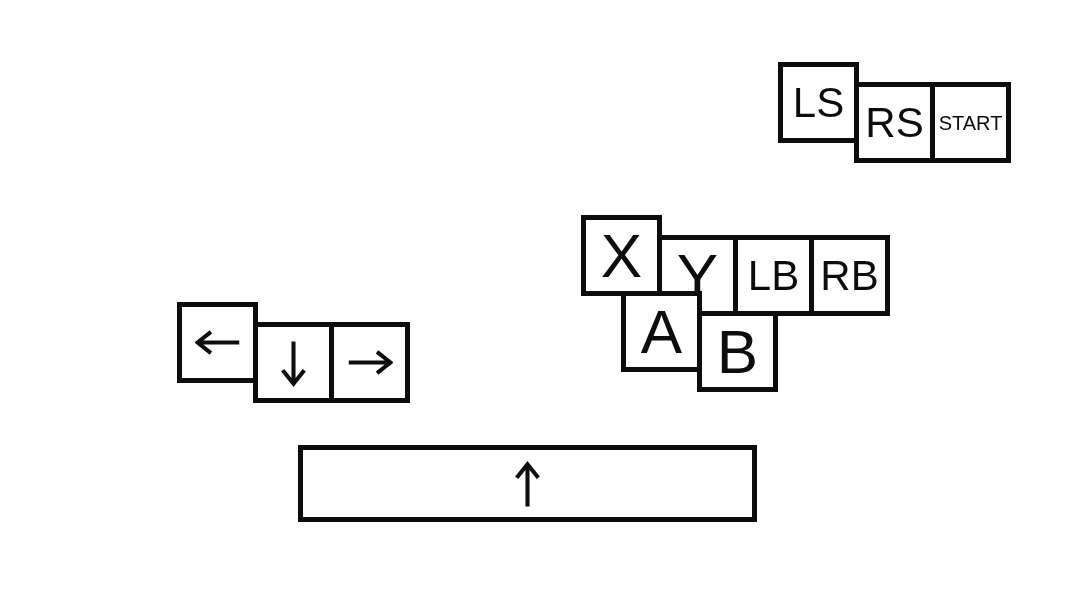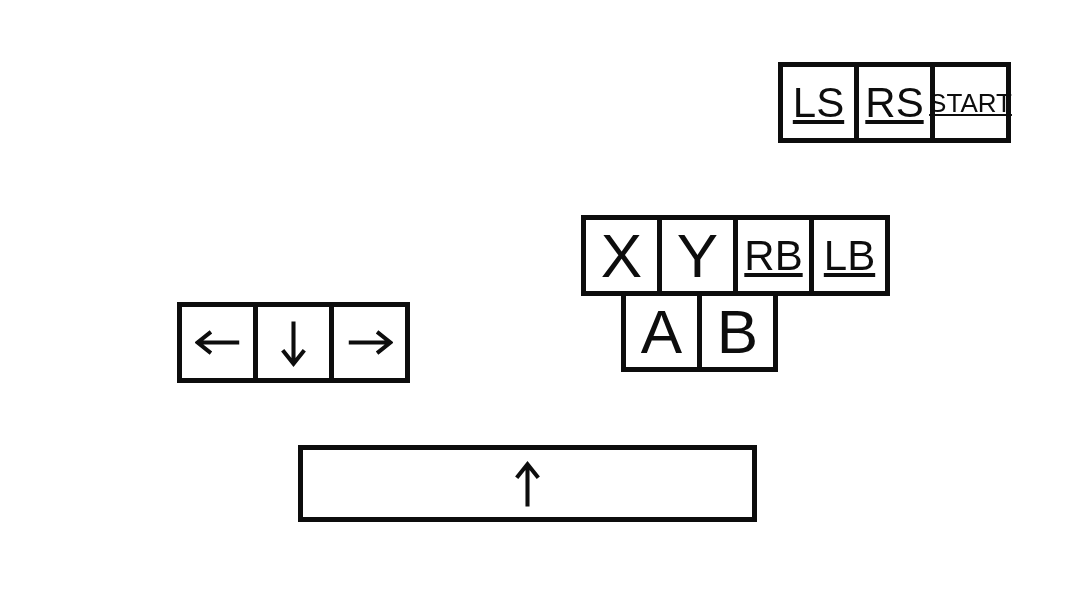--- a/index.html
+++ b/index.html
@@ -28,24 +28,24 @@
     width: 81px;
     height: 81px;
     border: 5px solid var(--ink);
     background: var(--key-fill);
     display: flex;
     align-items: center;
     justify-content: center;
     color: var(--ink);
     flex: 0 0 auto;
   }
-  .key + .key { margin-left: -5px; }
+  .key + .key { margin-left: -5px; margin-top: 20px; }
   .glyph-xl { font-size: 62px; line-height: 1; letter-spacing: 0; }
-  .glyph-md { font-size: 42px; line-height: 1; letter-spacing: 0; text-decoration: underline; }
-  .glyph-sm { font-size: 26px; line-height: 1; letter-spacing: 0; text-decoration: underline; }
+  .glyph-md { font-size: 42px; line-height: 1; letter-spacing: 0; }
+  .glyph-sm { font-size: 20px; line-height: 1; letter-spacing: 0; }
   .spacebar {
     position: absolute;
     left: 298px; top: 445px;
     width: 459px; height: 77px;
     border: 5px solid var(--ink);
     background: var(--key-fill);
     display: flex;
     align-items: center;
     justify-content: center;
   }
@@ -76,24 +76,24 @@
   </div>
 
   <div class="key-row" style="left:581px; top:215px;">
     <div class="key">
       <span class="glyph-xl">X</span>
     </div>
     <div class="key">
       <span class="glyph-xl">Y</span>
     </div>
     <div class="key">
-      <span class="glyph-md">RB</span>
+      <span class="glyph-md">LB</span>
     </div>
     <div class="key">
-      <span class="glyph-md">LB</span>
+      <span class="glyph-md">RB</span>
     </div>
   </div>
 
   <div class="key-row" style="left:621px; top:291px;">
     <div class="key">
       <span class="glyph-xl">A</span>
     </div>
     <div class="key">
       <span class="glyph-xl">B</span>
     </div>

